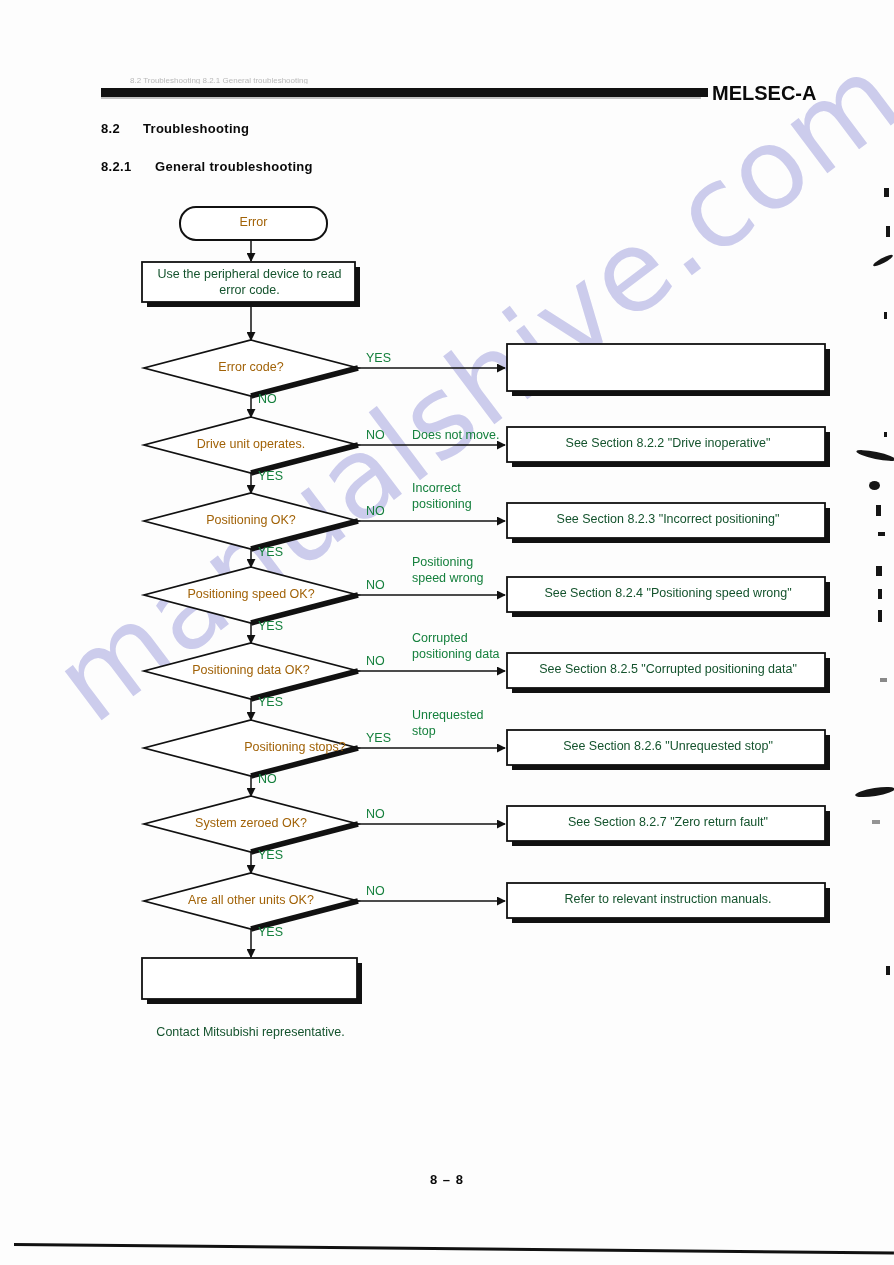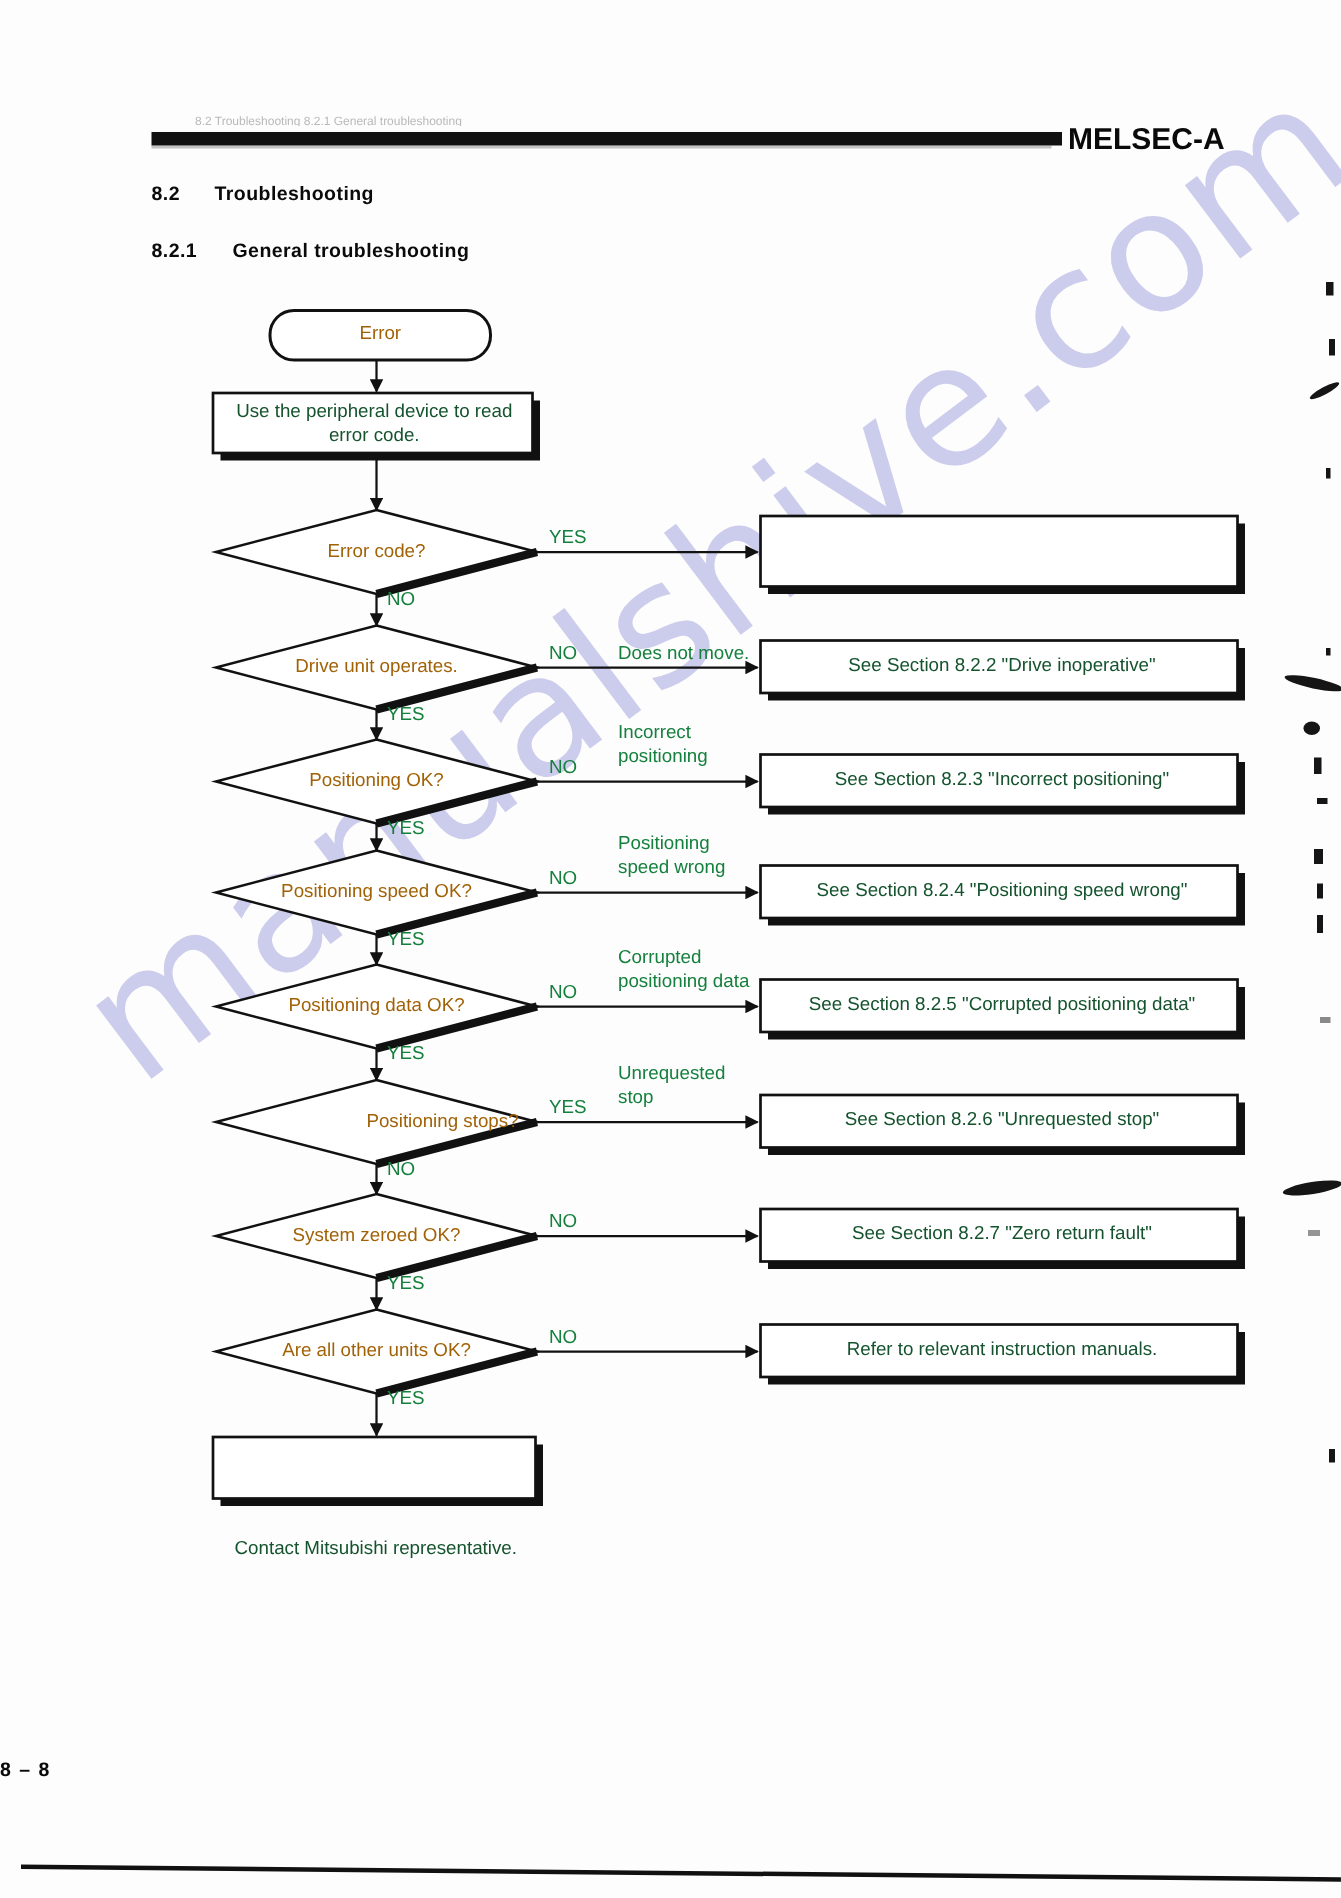--- a/index.html
+++ b/index.html
@@ -144,21 +144,21 @@
     line-height: 1.25;
     text-align: center;
   }
 
   
   #footer {
     position: absolute;
     left: 0;
     top: 1172px;
     width: 894px;
-    text-align: left;
+    text-align: center;
     font-size: 13px;
     font-weight: bold;
     letter-spacing: 1px;
     z-index: 4;
   }
   #page-edge {
     position: absolute;
     left: 14px;
     top: 1243px;
     width: 880px;

